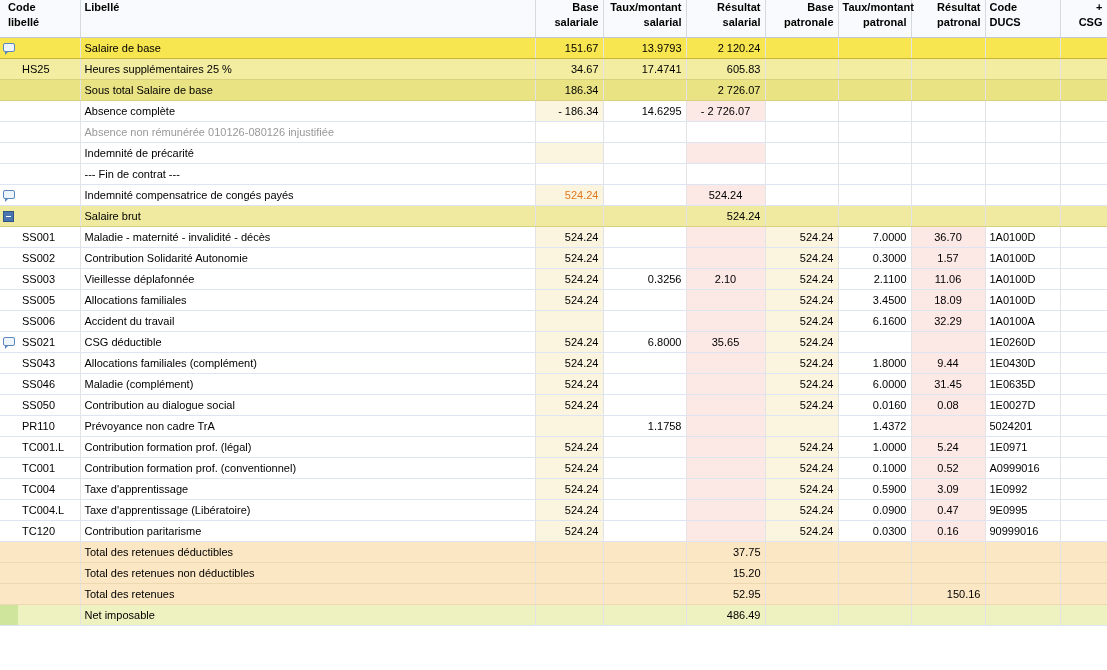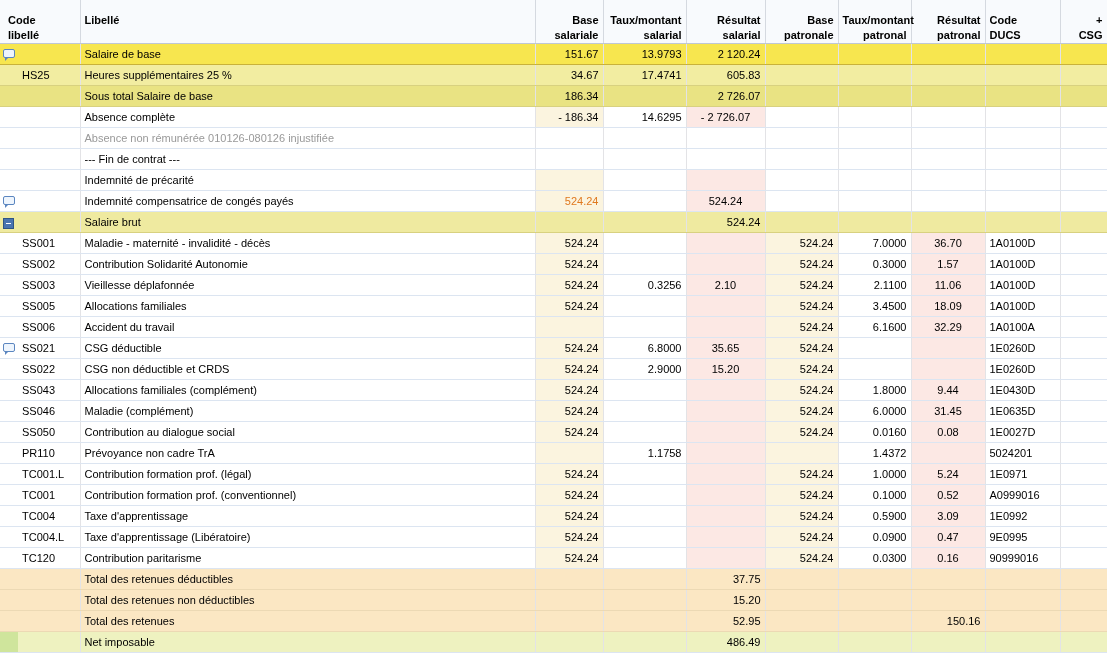--- a/index.html
+++ b/index.html
@@ -11,21 +11,21 @@
   }
   table.grid {
     width:1107px; table-layout:fixed; border-collapse:collapse;
   }
   
   th.h {
     background:var(--header_bg);
     border-right:1px solid #d5d9e0;
     border-bottom:1px solid #bfc7d4;
     height:37px; vertical-align:top;
-    padding:13px 4px 0 4px;
+    padding:0 4px 0 4px;
     font-weight:bold; font-size:11px; line-height:15px;
     white-space:pre-line;
   }
   th.h.first { padding-left:8px; }
   th.left { text-align:left; }
   th.right { text-align:right; }
   
   td {
     height:20px; line-height:20px;
     padding:0 4px;
@@ -174,37 +174,37 @@
         <td class="c-rs right"></td>
         <td class="c-bp right"></td>
         <td class="c-tp right"></td>
         <td class="c-rp right"></td>
         <td class="c-ducs left"></td>
         <td class="c-csg right"></td>
       </tr>
       <tr class="r-normal">
         <td class="gutter"></td>
         <td class="c-code left"></td>
-        <td class="c-libelle left">--- Fin de contrat ---</td>
-        <td class="c-bs right"></td>
-        <td class="c-ts right"></td>
-        <td class="c-rs right"></td>
-        <td class="c-bp right"></td>
-        <td class="c-tp right"></td>
-        <td class="c-rp right"></td>
-        <td class="c-ducs left"></td>
-        <td class="c-csg right"></td>
-      </tr>
-      <tr class="r-normal">
-        <td class="gutter"></td>
-        <td class="c-code left"></td>
         <td class="c-libelle left">Indemnité de précarité</td>
         <td class="c-bs right tint-base"></td>
         <td class="c-ts right"></td>
         <td class="c-rs right tint-res"></td>
+        <td class="c-bp right"></td>
+        <td class="c-tp right"></td>
+        <td class="c-rp right"></td>
+        <td class="c-ducs left"></td>
+        <td class="c-csg right"></td>
+      </tr>
+      <tr class="r-normal">
+        <td class="gutter"></td>
+        <td class="c-code left"></td>
+        <td class="c-libelle left">--- Fin de contrat ---</td>
+        <td class="c-bs right"></td>
+        <td class="c-ts right"></td>
+        <td class="c-rs right"></td>
         <td class="c-bp right"></td>
         <td class="c-tp right"></td>
         <td class="c-rp right"></td>
         <td class="c-ducs left"></td>
         <td class="c-csg right"></td>
       </tr>
       <tr class="r-normal">
         <td class="gutter"><span class="icon comment-icon"></span></td>
         <td class="c-code left"></td>
         <td class="c-libelle left">Indemnité compensatrice de congés payés</td>
@@ -295,33 +295,20 @@
         <td class="c-ducs left">1A0100A</td>
         <td class="c-csg right"></td>
       </tr>
       <tr class="r-normal">
         <td class="gutter"><span class="icon comment-icon"></span></td>
         <td class="c-code left">SS021</td>
         <td class="c-libelle left">CSG déductible</td>
         <td class="c-bs right tint-base">524.24</td>
         <td class="c-ts right">6.8000</td>
         <td class="c-rs right tint-res">35.65</td>
-        <td class="c-bp right tint-base">524.24</td>
-        <td class="c-tp right"></td>
-        <td class="c-rp right tint-res"></td>
-        <td class="c-ducs left">1E0260D</td>
-        <td class="c-csg right"></td>
-      </tr>
-      <tr class="r-normal">
-        <td class="gutter"></td>
-        <td class="c-code left">SS022</td>
-        <td class="c-libelle left">CSG non déductible et CRDS</td>
-        <td class="c-bs right tint-base">524.24</td>
-        <td class="c-ts right">2.9000</td>
-        <td class="c-rs right tint-res">15.20</td>
         <td class="c-bp right tint-base">524.24</td>
         <td class="c-tp right"></td>
         <td class="c-rp right tint-res"></td>
         <td class="c-ducs left">1E0260D</td>
         <td class="c-csg right"></td>
       </tr>
       <tr class="r-normal">
         <td class="gutter"></td>
         <td class="c-code left">SS043</td>
         <td class="c-libelle left">Allocations familiales (complément)</td>

